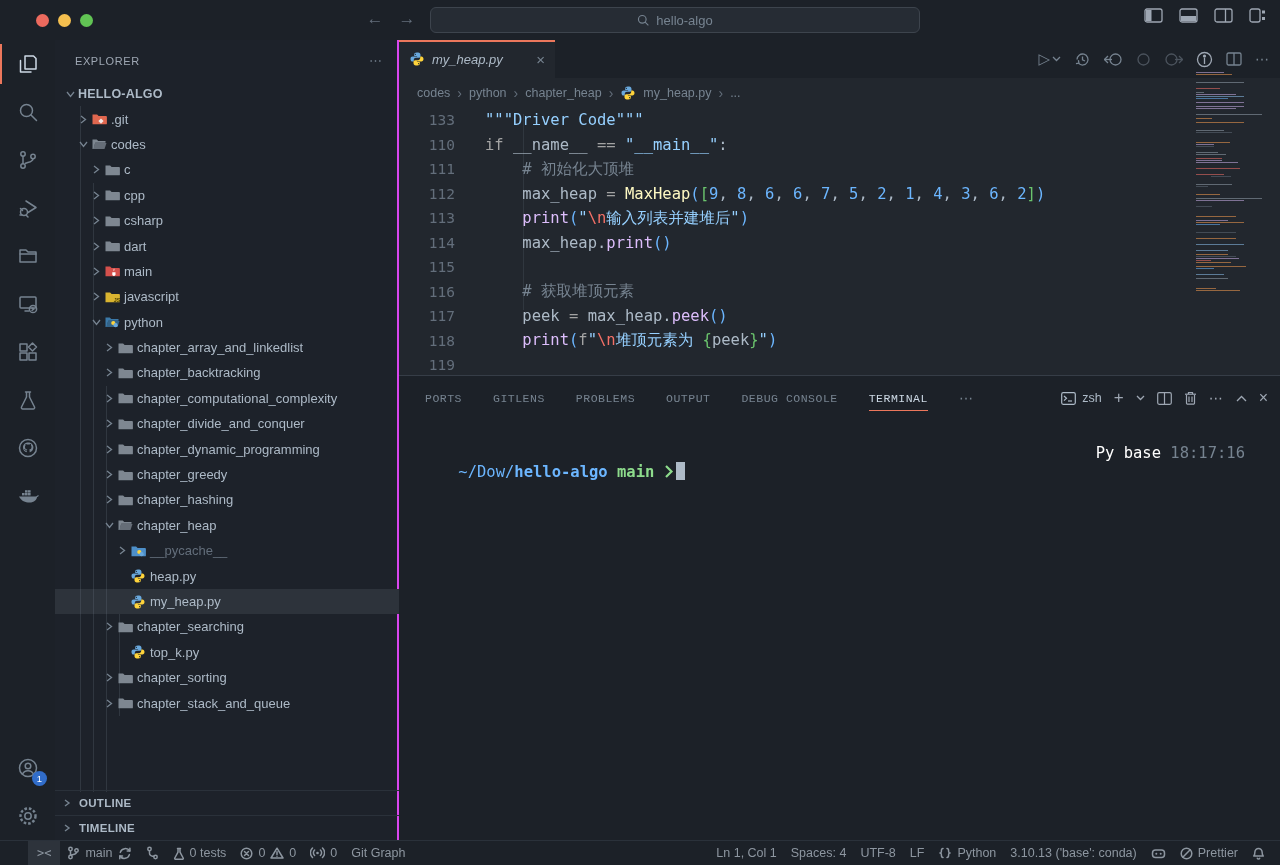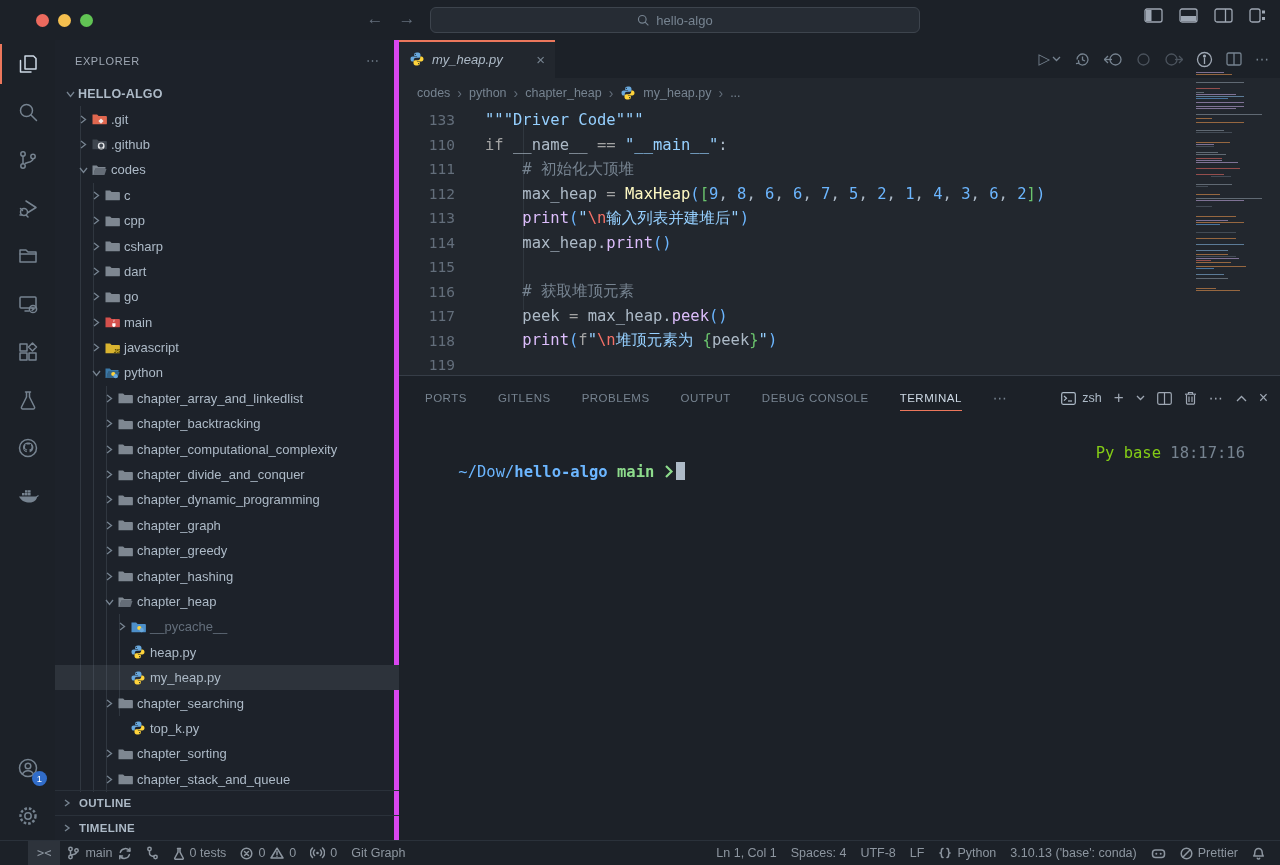--- a/index.html
+++ b/index.html
@@ -19,21 +19,21 @@
   
   #activitybar { position:absolute; left:0; top:40px; width:55px; height:800px; background:#1c2128; }
   .ab-item { position:relative; width:55px; height:48px; display:flex; align-items:center; justify-content:center; color:#768390; }
   .ab-item.active { color:#cdd9e5; }
   .ab-item.active::before { content:""; position:absolute; left:0; top:4px; bottom:4px; width:2px; background:#ec775c; }
   .ab-bottom { position:absolute; bottom:0; left:0; }
   .ab-badge { position:absolute; right:8px; bottom:6px; min-width:15px; height:15px; border-radius:8px;
     background:#316dca; color:#fff; font-size:9.5px; display:flex; align-items:center; justify-content:center; }
 
   
-  #sidebar { position:absolute; left:55px; top:40px; width:344px; height:800px; background:#1d222a; border-right:5px solid #d946ef; }
+  #sidebar { position:absolute; left:55px; top:40px; width:344px; height:800px; background:#1d222a; border-right:2px solid #d946ef; }
   #sb-header { height:41px; display:flex; align-items:center; padding:0 14px 0 20px; color:#9ea7b3; font-size:11px; letter-spacing:.6px; }
   #sb-header .more { margin-left:auto; color:#768390; letter-spacing:1px; font-size:13px; }
   #tree { position:absolute; left:0; top:41px; width:344px; }
   .trow { position:relative; height:25.4px; display:flex; align-items:center; color:#adbac7; font-size:13px; white-space:nowrap; }
   .trow.sel { background:#2d333b; }
   .trow.dim .tlabel { color:#636e7b; }
   .trow.root .tlabel { font-weight:bold; font-size:12.5px; letter-spacing:.2px; }
   .tchev { width:16px; display:flex; justify-content:center; color:#768390; flex:0 0 16px; }
   .ticon { width:20px; display:flex; justify-content:flex-start; align-items:center; flex:0 0 20px; }
   .guide { position:absolute; width:1px; background:rgba(118,131,146,.22); }
@@ -60,30 +60,30 @@
   #indent-guide { position:absolute; left:124px; top:73.5px; width:1px; height:196px; background:rgba(118,131,146,.18); }
   .tok-kw{color:#a3a3a3} .tok-str{color:#96d0ff} .tok-fn{color:#dcbdfb} .tok-cls{color:#fef9c3}
   .tok-num{color:#6cb6ff} .tok-com{color:#768390} .tok-fg{color:#adbac7}
   .tok-b1{color:#6cb6ff} .tok-b2{color:#6bc46d} .tok-esc{color:#f47067}
   #minimap { position:absolute; right:18px; top:30px; width:66px; }
   .mm-line { height:1px; margin-bottom:1px; }
 
   
   #panel { position:absolute; left:399px; top:375px; width:881px; height:465px; background:#1c2128; border-top:1px solid #363d47; }
   #panel-tabs { position:absolute; left:0; top:0; width:881px; height:44px; display:flex; align-items:center; gap:31px; padding-left:26px; }
-  .ptab { position:relative; color:#768390; font-size:11.5px; letter-spacing:.5px; height:44px; display:flex; align-items:center; }
+  .ptab { position:relative; color:#768390; font-size:11.5px; letter-spacing:.5px; height:44px; display:flex; align-items:center;font-family:Liberation Mono, monospace; }
   .ptab.active { color:#cdd9e5; }
   .ptab.active::after { content:""; position:absolute; left:0; right:0; bottom:9px; height:1.5px; background:#ec775c; }
   .ptab-more { color:#768390; font-size:14px; letter-spacing:1px; }
   #panel-actions { position:absolute; right:12px; top:0; height:44px; display:flex; align-items:center; gap:12px; color:#9ea7b3; }
   #term-chip { display:flex; align-items:center; gap:6px; color:#adbac7; font-size:12.5px; }
   #terminal { position:absolute; left:22px; top:68px; right:22px; font-family:"DejaVu Sans Mono", monospace; font-size:15.5px; white-space:pre; }
   #term-right { position:absolute; right:35px; top:68px; font-family:"DejaVu Sans Mono", monospace; font-size:15.5px; }
   .t-blue{color:#6cb6ff} .t-blue-b{color:#6cb6ff; font-weight:bold}
-  .t-green-b{color:#8ddb8c; font-weight:bold} .t-cyan{color:#84cc16} .t-dim{color:#768390} .t-fg{color:#adbac7}
+  .t-green-b{color:#8ddb8c; font-weight:bold} .t-cyan{color:#ffffff} .t-dim{color:#768390} .t-fg{color:#adbac7}
   #cursor { display:inline-block; width:9.5px; height:18px; background:#adbac7; vertical-align:-3px; margin-left:2px; }
 
   
   #statusbar { position:absolute; left:0; top:840px; width:1280px; height:25px; background:#1c2128; border-top:1px solid #2a313a;
     display:flex; align-items:center; color:#8d96a0; font-size:12.5px; }
   .sb-item { display:flex; align-items:center; gap:5px; padding:0 7px; height:25px; }
   .sb-remote { background:#2d333b; margin-left:28px; font-family:"DejaVu Sans Mono", monospace; font-size:12px; padding:0 9px; }
   #sb-left { display:flex; align-items:center; }
   #sb-right { margin-left:auto; display:flex; align-items:center; padding-right:8px; }
 </style>
@@ -240,36 +240,20 @@
         <span class="ticon">
           <svg width="17" height="16" viewBox="0 0 17 16">
             <path d="M1.5 3.5h4.6l1.5 1.6h7.4a.9.9 0 0 1 .9.9v6.4a.9.9 0 0 1-.9.9H1.5z" fill="#e0674f"></path>
             <path d="M10 7.5l2.6 2.6-2.6 2.6-2.6-2.6z" fill="#f5f5f5" opacity=".9"></path>
           </svg>
         </span>
         <span class="tlabel">.git</span>
       </div>
       <div class="trow" style="padding-left: 20px;">
         <span class="tchev">
-          <svg width="8" height="9" viewBox="0 0 8 9">
-            <polyline points="2,1 6.5,4.5 2,8" fill="none" stroke="#768390" stroke-width="1.3"></polyline>
-          </svg>
-        </span>
-        <span class="ticon">
-          <svg width="17" height="16" viewBox="0 0 17 16">
-            <path d="M1.5 3.5h4.6l1.5 1.6h7.4a.9.9 0 0 1 .9.9v6.4a.9.9 0 0 1-.9.9H1.5z" fill="#3f464f"></path>
-            <circle cx="10.2" cy="10" r="3.4" fill="#e8eaed"></circle>
-            <circle cx="10.2" cy="9.4" r="1.9" fill="#3f464f"></circle>
-            <path d="M8.4 12.5c.3-1.2 3.3-1.2 3.6 0z" fill="#3f464f"></path>
-          </svg>
-        </span>
-        <span class="tlabel">.github</span>
-      </div>
-      <div class="trow" style="padding-left: 20px;">
-        <span class="tchev">
           <svg width="9" height="8" viewBox="0 0 9 8">
             <polyline points="1,2 4.5,6.5 8,2" fill="none" stroke="#768390" stroke-width="1.3"></polyline>
           </svg>
         </span>
         <span class="ticon">
           <svg width="17" height="16" viewBox="0 0 17 16">
             <path d="M1.5 3.5h4.2l1.5 1.6h7.3v1.7H4.2L2.6 13H1.5z" fill="#7e8791"></path>
             <path d="M2.3 13l1.9-6h11.3l-2 6z" fill="#7e8791" opacity=".75"></path>
           </svg>
         </span>
@@ -319,33 +303,20 @@
           <svg width="8" height="9" viewBox="0 0 8 9">
             <polyline points="2,1 6.5,4.5 2,8" fill="none" stroke="#768390" stroke-width="1.3"></polyline>
           </svg>
         </span>
         <span class="ticon">
           <svg width="17" height="16" viewBox="0 0 17 16">
             <path d="M1.5 3.5h4.6l1.5 1.6h7.4a.9.9 0 0 1 .9.9v6.4a.9.9 0 0 1-.9.9H1.5z" fill="#7e8791"></path>
           </svg>
         </span>
         <span class="tlabel">dart</span>
-      </div>
-      <div class="trow" style="padding-left: 33px;">
-        <span class="tchev">
-          <svg width="8" height="9" viewBox="0 0 8 9">
-            <polyline points="2,1 6.5,4.5 2,8" fill="none" stroke="#768390" stroke-width="1.3"></polyline>
-          </svg>
-        </span>
-        <span class="ticon">
-          <svg width="17" height="16" viewBox="0 0 17 16">
-            <path d="M1.5 3.5h4.6l1.5 1.6h7.4a.9.9 0 0 1 .9.9v6.4a.9.9 0 0 1-.9.9H1.5z" fill="#7e8791"></path>
-          </svg>
-        </span>
-        <span class="tlabel">go</span>
       </div>
       <div class="trow" style="padding-left: 33px;">
         <span class="tchev">
           <svg width="8" height="9" viewBox="0 0 8 9">
             <polyline points="2,1 6.5,4.5 2,8" fill="none" stroke="#768390" stroke-width="1.3"></polyline>
           </svg>
         </span>
         <span class="ticon">
           <svg width="17" height="16" viewBox="0 0 17 16">
             <path d="M1.5 3.5h4.6l1.5 1.6h7.4a.9.9 0 0 1 .9.9v6.4a.9.9 0 0 1-.9.9H1.5z" fill="#d4504c"></path>
@@ -442,33 +413,20 @@
           <svg width="8" height="9" viewBox="0 0 8 9">
             <polyline points="2,1 6.5,4.5 2,8" fill="none" stroke="#768390" stroke-width="1.3"></polyline>
           </svg>
         </span>
         <span class="ticon">
           <svg width="17" height="16" viewBox="0 0 17 16">
             <path d="M1.5 3.5h4.6l1.5 1.6h7.4a.9.9 0 0 1 .9.9v6.4a.9.9 0 0 1-.9.9H1.5z" fill="#7e8791"></path>
           </svg>
         </span>
         <span class="tlabel">chapter_dynamic_programming</span>
-      </div>
-      <div class="trow" style="padding-left: 46px;">
-        <span class="tchev">
-          <svg width="8" height="9" viewBox="0 0 8 9">
-            <polyline points="2,1 6.5,4.5 2,8" fill="none" stroke="#768390" stroke-width="1.3"></polyline>
-          </svg>
-        </span>
-        <span class="ticon">
-          <svg width="17" height="16" viewBox="0 0 17 16">
-            <path d="M1.5 3.5h4.6l1.5 1.6h7.4a.9.9 0 0 1 .9.9v6.4a.9.9 0 0 1-.9.9H1.5z" fill="#7e8791"></path>
-          </svg>
-        </span>
-        <span class="tlabel">chapter_graph</span>
       </div>
       <div class="trow" style="padding-left: 46px;">
         <span class="tchev">
           <svg width="8" height="9" viewBox="0 0 8 9">
             <polyline points="2,1 6.5,4.5 2,8" fill="none" stroke="#768390" stroke-width="1.3"></polyline>
           </svg>
         </span>
         <span class="ticon">
           <svg width="17" height="16" viewBox="0 0 17 16">
             <path d="M1.5 3.5h4.6l1.5 1.6h7.4a.9.9 0 0 1 .9.9v6.4a.9.9 0 0 1-.9.9H1.5z" fill="#7e8791"></path>

